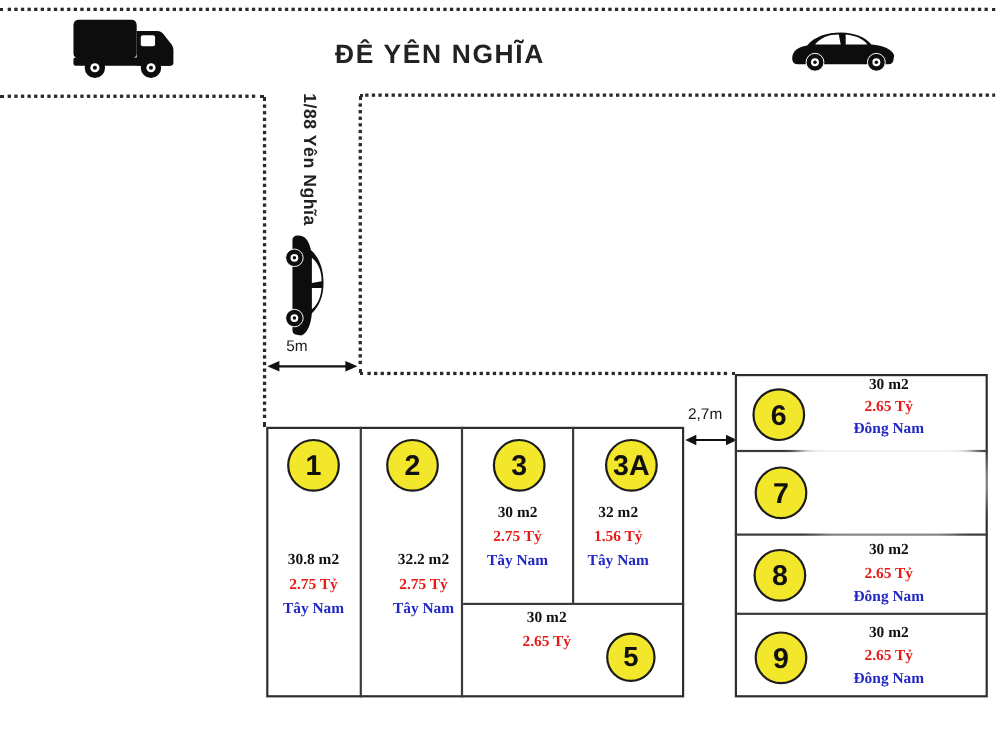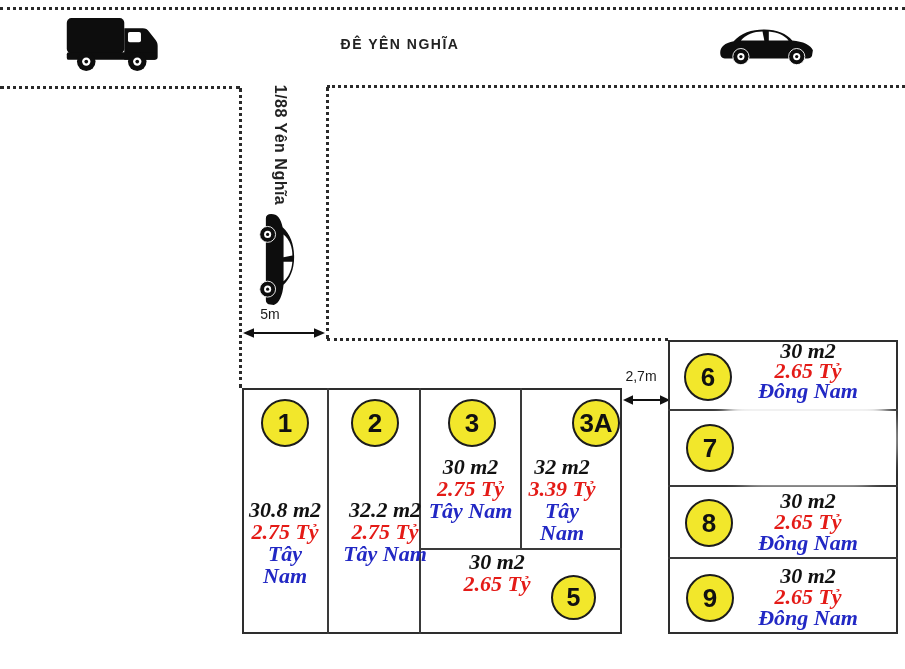--- a/index.html
+++ b/index.html
@@ -5,41 +5,41 @@
   html,body{margin:0;padding:0;background:#fff;}
   #canvas{position:relative;width:905px;height:669px;background:#ffffff;overflow:hidden;
           font-family:"Liberation Sans",sans-serif;}
 
   
   .dot-h{position:absolute;height:0;border-top:3px dotted #2a2a2a;}
   .dot-v{position:absolute;width:0;border-left:3px dotted #2a2a2a;}
 
   
   .main-road-label{position:absolute;left:298px;top:36px;width:204px;text-align:center;
-    font-weight:bold;font-size:14px;letter-spacing:1.5px;color:#222;}
+    font-weight:bold;font-size:24px;letter-spacing:1.5px;color:#222;}
   .side-road-label{position:absolute;left:202px;top:133px;width:150px;height:24px;
     text-align:center;font-weight:bold;font-size:16px;letter-spacing:.5px;color:#222;
     transform:rotate(90deg);transform-origin:center;}
   .dim-label{position:absolute;font-size:14px;color:#1a1a1a;font-weight:400;text-align:center;}
 
   
   .block{position:absolute;border:2.5px solid #2e2e2e;box-sizing:border-box;background:#fff;}
   .vline{position:absolute;width:0;border-left:2.5px solid #3a3a3a;}
   .hline{position:absolute;height:0;border-top:2.5px solid #3a3a3a;}
 
   
   .plot-circle{position:absolute;width:48px;height:48px;border-radius:50%;
     background:var(--circle-fill,#F2E72B);border:2.5px solid #1c1c1c;box-sizing:border-box;
     display:flex;align-items:center;justify-content:center;z-index:6;
     font-weight:800;font-size:26px;color:#111;}
   .plot-circle.small{width:45px;height:45px;font-size:25px;}
 
   
   .plot-info{position:absolute;text-align:center;z-index:5;
-    font-family:"Liberation Serif",serif;font-weight:bold;font-size:22px;line-height:22px;font-style:italic;}
+    font-family:"Liberation Serif",serif;font-weight:bold;font-size:14px;line-height:22px;}
   .plot-info .area{color:#111111;}
   .plot-info .price{color:var(--price-color,#E41B17);}
   .plot-info .dir{color:var(--dir-color,#2228C4);}
 
   
   .blur-patch{position:absolute;left:716px;top:393px;width:180px;height:92px;
     background:#ffffff;opacity:.93;filter:blur(6px);border-radius:60px;z-index:4;}
   .sold-label{position:absolute;left:732px;top:424px;width:166px;z-index:6;
     font-weight:bold;font-size:40px;line-height:44px;color:var(--sold-color,#CC4B47);}
 
@@ -142,21 +142,21 @@
 
   <div class="plot-circle" style="left:261px;top:399px;">
       <span>1</span>
     </div>
   <div class="plot-circle" style="left:351px;top:399px;">
       <span>2</span>
     </div>
   <div class="plot-circle" style="left:448px;top:399px;">
       <span>3</span>
     </div>
-  <div class="plot-circle" style="left:572px;top:399px;align-items:center;">
+  <div class="plot-circle" style="left:550px;top:399px;align-items:center;">
       <span>3A</span>
     </div>
   <div class="plot-circle small" style="left:551px;top:575px;">
       <span>5</span>
     </div>
   <div class="plot-circle" style="left:684px;top:353px;">
       <span>6</span>
     </div>
   <div class="plot-circle" style="left:686px;top:424px;">
       <span>7</span>
@@ -178,21 +178,21 @@
     <div class="price">2.75 Tỷ</div>
     <div class="dir">Tây Nam</div>
   </div>
   <div class="plot-info" style="left:421px;top:456px;width:99px;">
     <div class="area">30 m2</div>
     <div class="price">2.75 Tỷ</div>
     <div class="dir">Tây Nam</div>
   </div>
   <div class="plot-info" style="left:522px;top:456px;width:80px;">
     <div class="area">32 m2</div>
-    <div class="price">3.39 Tỷ</div>
+    <div class="price">1.56 Tỷ</div>
     <div class="dir">Tây Nam</div>
   </div>
   <div class="plot-info" style="left:421px;top:551px;width:152px;">
     <div class="area">30 m2</div>
     <div class="price">2.65 Tỷ</div>
   </div>
   <div class="plot-info" style="left:718px;top:341px;width:180px;line-height:20px;">
     <div class="area">30 m2</div>
     <div class="price">2.65 Tỷ</div>
     <div class="dir">Đông Nam</div>

